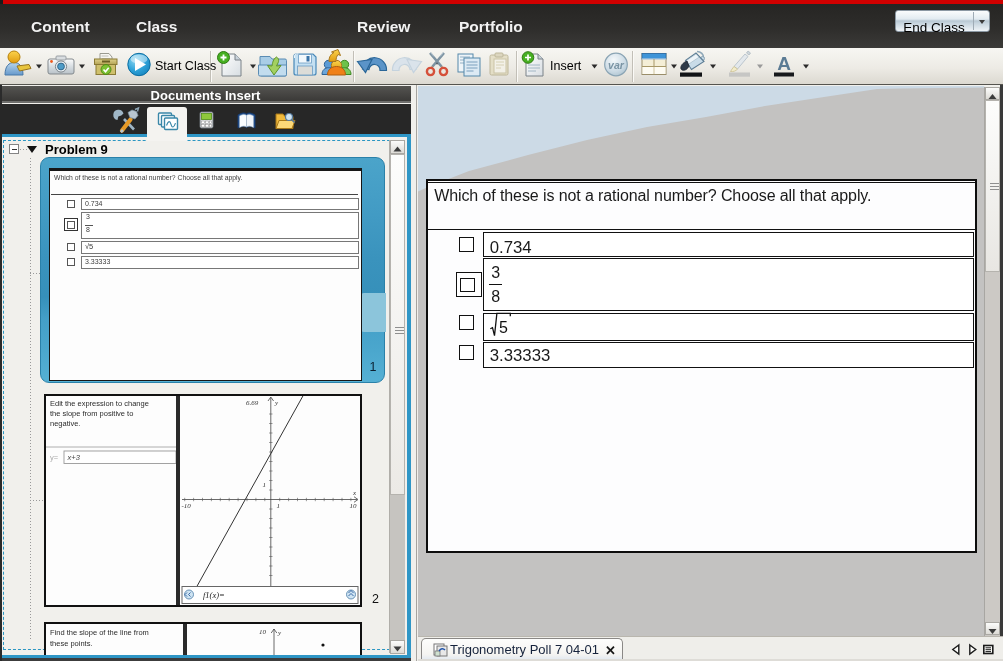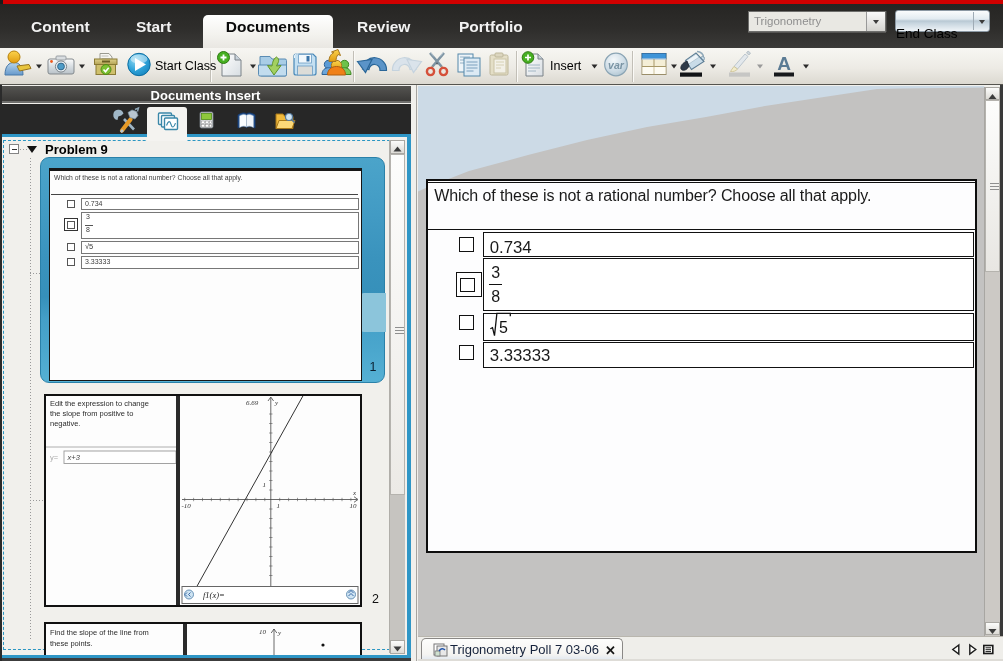--- a/index.html
+++ b/index.html
@@ -17,21 +17,21 @@
 
 
 #combo { left:748px; top:11px; width:138px; height:21px; background:#e9e8e3; border:1px solid #6e6e6c; box-shadow:0 1px 0 rgba(255,255,255,0.18), 1px 0 0 rgba(255,255,255,0.12); }
 #combo .txt { position:absolute; left:5px; top:3px; font-size:11.5px; color:#8f8f8f; }
 #combo .btn { position:absolute; right:0; top:0; width:19px; height:19px; background:linear-gradient(#fafafa,#d4d3cf); border-left:1px solid #999; }
 .arr-dn { width:0; height:0; border-left:4px solid transparent; border-right:4px solid transparent; border-top:5px solid #3c3c3c; }
 #combo .btn .arr-dn { position:absolute; left:6px; top:8px; border-left-width:3.5px; border-right-width:3.5px; border-top-width:4.5px; }
 
 
 #endclass { left:895px; top:10px; width:95px; height:22px; border-radius:3px; border:1px solid #8b98a3; background:linear-gradient(#fafcfd 0%, #e2ebf1 40%, #b8c8d3 50%, #c6d4de 60%, #eff4f8 100%); }
-#endclass .txt { position:absolute; left:0; width:76px; top:15px; text-align:left; font-size:13.5px; color:#000; }
+#endclass .txt { position:absolute; left:0; width:76px; top:9px; text-align:center; font-size:13.5px; color:#000; }
 #endclass .sep { position:absolute; right:15px; top:1px; bottom:1px; width:1px; background:#9fabb5; }
 #endclass .arr-dn { position:absolute; right:4px; top:9px; border-left-width:3.5px; border-right-width:3.5px; border-top-width:4.5px; }
 
 
 #toolbar { left:0; top:48px; width:1003px; height:37px; background:linear-gradient(#f7f6f2,#edebe5 55%,#dcd9d1); border-bottom:1px solid #55544f; }
 .tsep { position:absolute; top:3px; height:31px; width:2px; background:linear-gradient(90deg,#c2bfb7 50%,#fbfaf7 50%); }
 .tb-txt { position:absolute; font-size:13px; color:#000; top:11px; }
 
 
 #lpanel { left:0; top:85px; width:411px; height:576px; background:#f1f0ec; }
@@ -102,32 +102,23 @@
 #bbot { left:417.7px; top:659px; width:585.3px; height:2px; background:#dedcd7; }
 </style>
 </head>
 <body>
 <div id="app">
 
   <div class="abs" id="header"></div>
   <div class="abs" id="redbar"></div>
   <div class="abs" id="redcorner"></div>
   <span class="tab-txt" style="left:31px;">Content</span>
-  <span class="tab-txt" style="left:136px;">Start</span>
-  <div class="abs" id="tab-active">
-      <span>Documents</span>
-    </div>
+  <span class="tab-txt" style="left:136px;">Class</span>
   <span class="tab-txt" style="left:357px;">Review</span>
   <span class="tab-txt" style="left:459px;">Portfolio</span>
-  <div class="abs" id="combo">
-      <span class="txt">Trigonometry</span>
-      <div class="btn">
-        <div class="arr-dn"></div>
-      </div>
-    </div>
   <div class="abs" id="endclass">
       <span class="txt">End Class</span>
       <div class="sep"></div>
       <div class="arr-dn"></div>
     </div>
 
   <div class="abs" id="toolbar">
     <div class="tsep" style="left:210px;"></div>
     <div class="tsep" style="left:353px;"></div>
     <div class="tsep" style="left:516px;"></div>
@@ -529,21 +520,21 @@
 
   <div class="abs" id="btabbar">
     <div style="position:absolute;left:0;right:0;top:22.2px;height:1.2px;background:#9a9893;"></div>
     <div id="btab">
       <svg width="16" height="14" style="position:absolute;left:11px;top:4px;">
         <rect x="1" y="1" width="10" height="11" fill="#fff" stroke="#777" stroke-width="1"></rect>
         <rect x="4" y="3" width="10" height="10" fill="#e8e8e8" stroke="#777" stroke-width="1"></rect>
         <rect x="2" y="8" width="5" height="5" fill="#cfe0cf" stroke="#777" stroke-width="0.8"></rect>
         <path d="M 6,8 Q 9,4 12,7" stroke="#2255aa" stroke-width="1.6" fill="none"></path>
       </svg>
-      <span class="txt">Trigonometry Poll 7 03-06</span>
+      <span class="txt">Trigonometry Poll 7 04-01</span>
       <span class="x">✕</span>
     </div>
     <svg width="585" height="25" style="position:absolute;left:0;top:0;">
       <path d="M 540.8,8 L 534.8,12.5 L 540.8,17 Z" fill="#fdfdfa" stroke="#1a1a1a" stroke-width="1.4"></path>
       <path d="M 551.8,8 L 557.8,12.5 L 551.8,17 Z" fill="#fdfdfa" stroke="#1a1a1a" stroke-width="1.4"></path>
       <rect x="565.8" y="8.5" width="9" height="8" fill="#fdfdfa" stroke="#1a1a1a" stroke-width="1.6"></rect>
       <path d="M 567.5,10.8 H 573 M 567.5,12.7 H 573 M 567.5,14.6 H 573" stroke="#1a1a1a" stroke-width="1"></path>
     </svg>
   </div>
   <div class="abs" id="bbot"></div>

